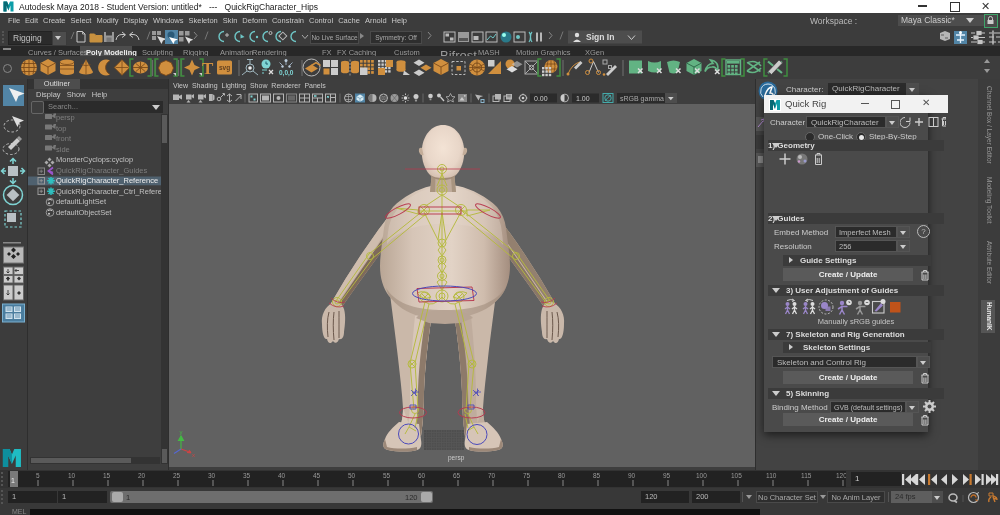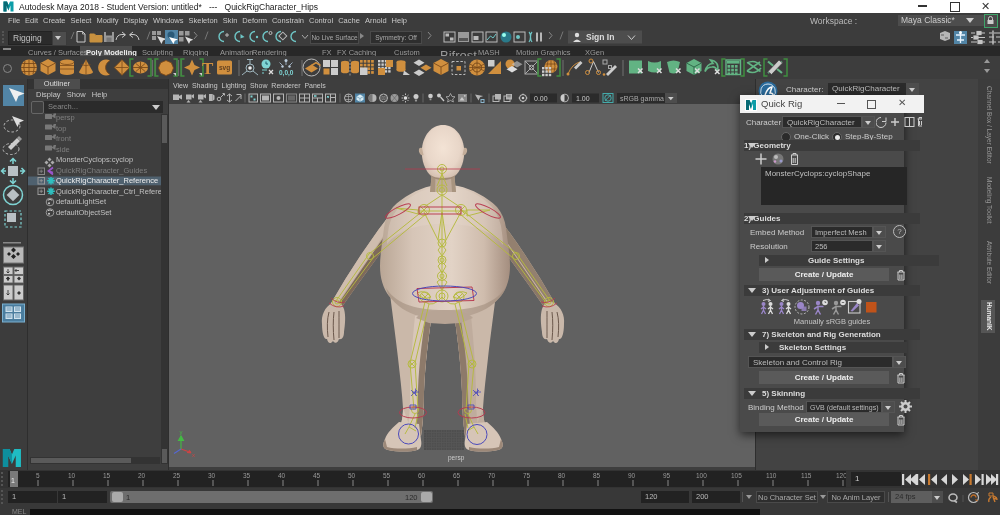--- a/index.html
+++ b/index.html
@@ -816,21 +816,21 @@
  <div class="a" style="left:153px;top:8.5px;width:0;height:0;border-left:3.5px solid transparent;border-right:3.5px solid transparent;border-top:4.5px solid #ccc;"></div>
  <svg class="a" style="left:0;top:28px" width="9" height="120">
       <rect x="0" y="10" width="9" height="14" fill="#555"></rect>
       <path d="M2 20 l5 -6 m-2 -1 l3 -1 v3" stroke="#b48ad4" fill="none"></path>
       <rect x="0" y="28" width="9" height="14" fill="#3a3a3a"></rect>
       <rect x="0" y="46" width="9" height="14" fill="#555"></rect>
       <rect x="2" y="49" width="5" height="7" fill="#888"></rect>
     </svg>
 </div>
 
-<div class="a" style="left:740px;top:95px;width:164px;height:337px;background:#4a4a4a;box-shadow:0 3px 9px rgba(0,0,0,0.6);" id="quickrig">
+<div class="a" style="left:764px;top:95px;width:164px;height:337px;background:#4a4a4a;box-shadow:0 3px 9px rgba(0,0,0,0.6);" id="quickrig">
 
  <div class="a" style="left:0;top:0;width:184px;height:18px;background:#f2f2f2;"></div>
  <svg class="a" style="left:5px;top:3.5px" width="12" height="12">
       <rect x="0" y="0" width="12" height="12" fill="#fff"></rect>
       <path d="M1 1 L4.5 1 L6 4.5 L7.5 1 L11 1 L11 11 L8 11 L8 4.5 L6 10 L4 4.5 L4 11 L1 11 Z" fill="#0d9da8"></path>
       <path d="M1 1 L4.5 1 L6 4.5 L6 10 L4 4.5 L4 11 L1 11 Z" fill="#076a75"></path>
     </svg>
  <div class="a" style="left:21px;top:3px;color:#444;font-size:9.5px;">Quick Rig</div>
  <div class="a" style="left:97px;top:8px;width:8px;height:1.2px;background:#555;"></div>
  <div class="a" style="left:127px;top:4.5px;width:7px;height:7px;border:1px solid #555;"></div>
@@ -857,34 +857,33 @@
  <div class="a" style="left:4px;top:45px;width:176px;height:11px;background:#3b3b3b;color:#ddd;font-size:8px;font-weight:bold;line-height:11px;"><span style="margin-left:0">1) Geometry</span></div>
  <div class="a" style="left:8px;top:48px;width:0;height:0;border-left:4px solid transparent;border-right:4px solid transparent;border-top:5px solid #ccc;"></div>
  <svg class="a" style="left:14px;top:57px" width="60" height="14">
   <path d="M7 1.5 v11 M1.5 7 h11" stroke="#ccc" stroke-width="1.5"></path>
   <circle cx="24" cy="7" r="5.5" fill="#777"></circle>
       <circle cx="22" cy="5" r="2" fill="#bbb"></circle>
       <circle cx="27" cy="9" r="1.5" fill="#99c"></circle>
       <circle cx="21" cy="9.5" r="1.2" fill="#c9c"></circle>
   <path d="M37 3 h7 m-6.5 0 v9.5 h6 v-9.5 m-4.5 0 v-1.5 h3 v1.5 m-2.8 3 v5 m2 -5 v5" stroke="#ccc" fill="none"></path>
  </svg>
- <div class="a" style="left:21px;top:72px;width:146px;height:38px;background:#262626;color:#c0c0c0;font-size:8px;padding:2px 0 0 4px;box-sizing:border-box;">MonsterCyclops:cyclopShape</div>
 
  <div class="a" style="left:4px;top:118px;width:176px;height:11px;background:#3b3b3b;color:#ddd;font-size:8px;font-weight:bold;line-height:11px;"><span style="">2) Guides</span></div>
  <div class="a" style="left:8px;top:121px;width:0;height:0;border-left:4px solid transparent;border-right:4px solid transparent;border-top:5px solid #ccc;"></div>
  <div class="a" style="left:10px;top:133px;color:#ccc;font-size:8px;">Embed Method</div>
  <div class="a" style="left:71px;top:131px;width:62px;height:12px;background:#2b2b2b;border:1px solid #555;color:#bbb;font-size:7.5px;line-height:12px;padding-left:3px;box-sizing:border-box;">Imperfect Mesh</div>
  <div class="a" style="left:133px;top:131px;width:13px;height:12px;background:#4d4d4d;border:1px solid #555;box-sizing:border-box;"></div>
  <div class="a" style="left:136px;top:135.5px;width:0;height:0;border-left:3.5px solid transparent;border-right:3.5px solid transparent;border-top:4.5px solid #ccc;"></div>
  <div class="a" style="left:153px;top:130px;width:11px;height:11px;border:1px solid #bbb;border-radius:50%;color:#bbb;font-size:8px;text-align:center;line-height:11px;">?</div>
  <div class="a" style="left:10px;top:147px;color:#ccc;font-size:8px;">Resolution</div>
  <div class="a" style="left:71px;top:145px;width:62px;height:12px;background:#2b2b2b;border:1px solid #555;color:#bbb;font-size:7.5px;line-height:12px;padding-left:3px;box-sizing:border-box;">256</div>
  <div class="a" style="left:133px;top:145px;width:13px;height:12px;background:#4d4d4d;border:1px solid #555;box-sizing:border-box;"></div>
  <div class="a" style="left:136px;top:149.5px;width:0;height:0;border-left:3.5px solid transparent;border-right:3.5px solid transparent;border-top:4.5px solid #ccc;"></div>
- <div class="a" style="left:19px;top:160px;width:148px;height:11px;background:#3b3b3b;color:#ddd;font-size:8px;line-height:11px;padding-left:32px;"><span style="margin-left:17px;font-weight:bold">Guide Settings</span></div>
+ <div class="a" style="left:19px;top:160px;width:148px;height:11px;background:#3b3b3b;color:#ddd;font-size:8px;line-height:11px;"><span style="margin-left:17px;font-weight:bold">Guide Settings</span></div>
  <div class="a" style="left:25px;top:162px;width:0;height:0;border-top:3.5px solid transparent;border-bottom:3.5px solid transparent;border-left:4.5px solid #ccc;"></div>
  <div class="a" style="left:19px;top:173px;width:130px;height:13px;background:#5a5a5a;color:#eee;font-size:8px;font-weight:bold;line-height:13px;text-align:center;">Create / Update</div>
  <svg class="a" style="left:155px;top:174px" width="12" height="12">
       <path d="M2.5 3 h7 m-6.5 0 v8 h6 v-8 m-4.5 0 v-1.5 h3 v1.5 m-2.6 2.5 v4.5 m2 -4.5 v4.5" stroke="#ccc" fill="none"></path>
     </svg>
 
  <div class="a" style="left:4px;top:190px;width:176px;height:11px;background:#3b3b3b;color:#ddd;font-size:8px;font-weight:bold;line-height:11px;"><span style="margin-left:18px">3) User Adjustment of Guides</span></div>
  <div class="a" style="left:8px;top:193px;width:0;height:0;border-left:4px solid transparent;border-right:4px solid transparent;border-top:5px solid #ccc;"></div>
  <svg class="a" style="left:20px;top:203px" width="170" height="17" id="guideicons">
       <g transform="translate(0,0)">

